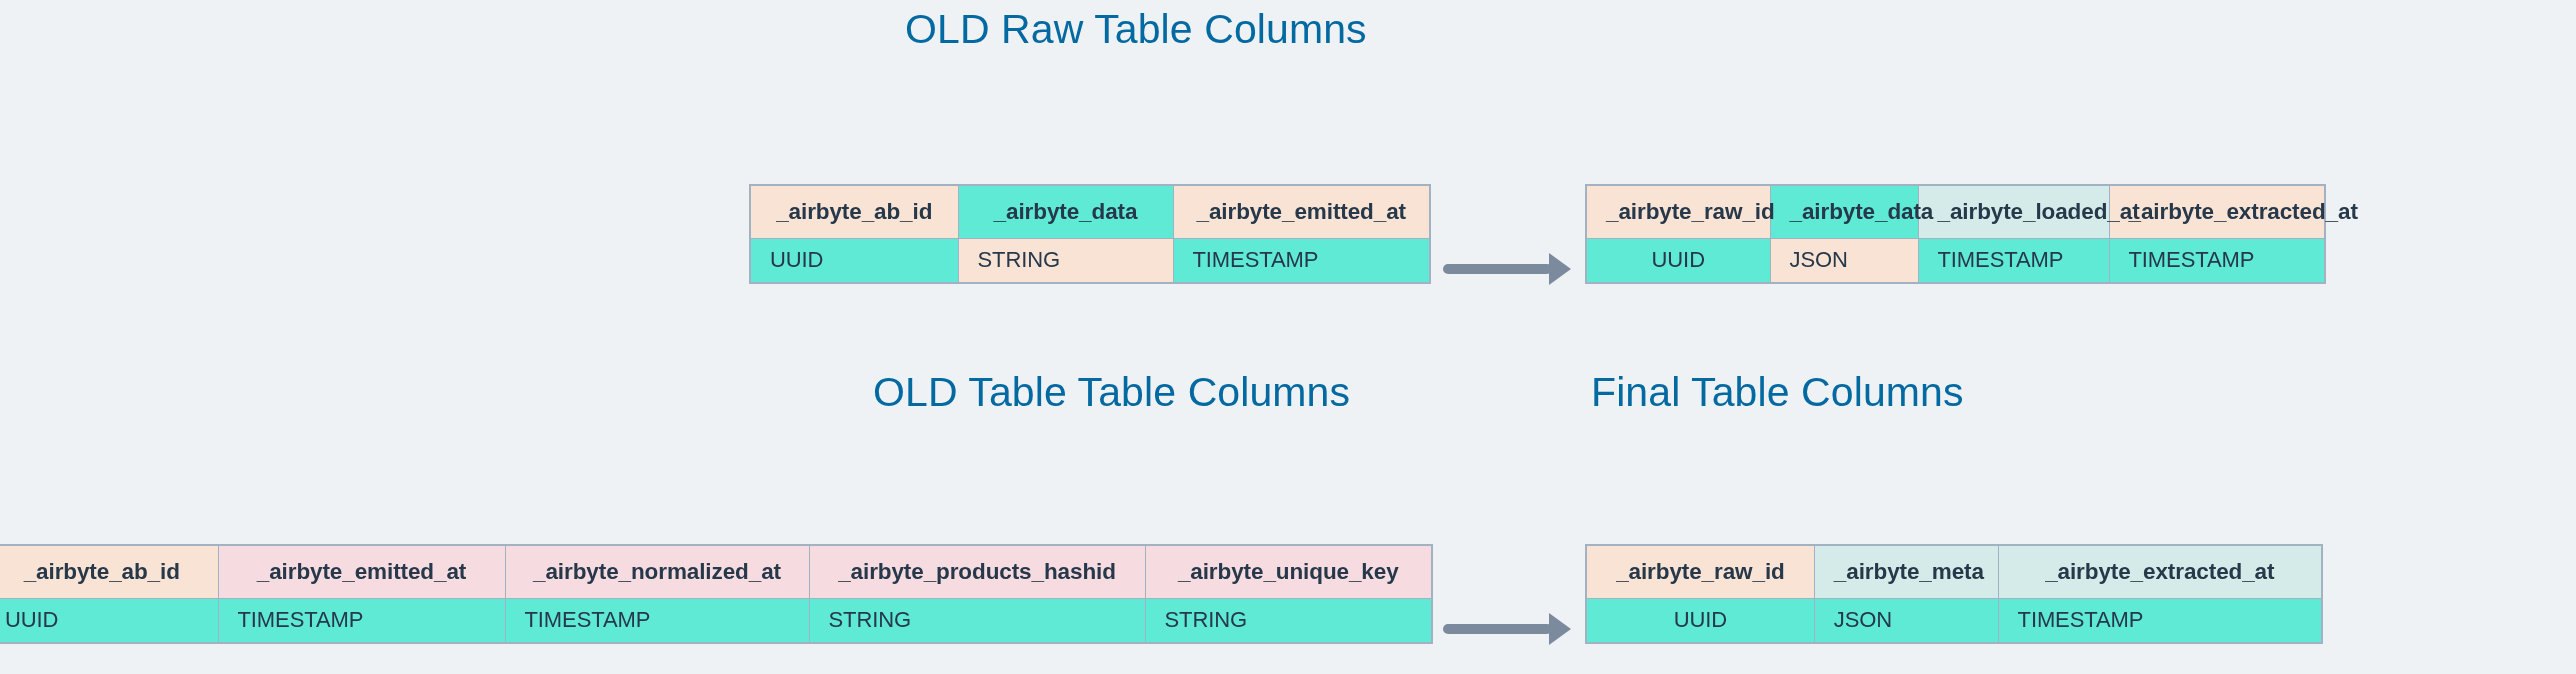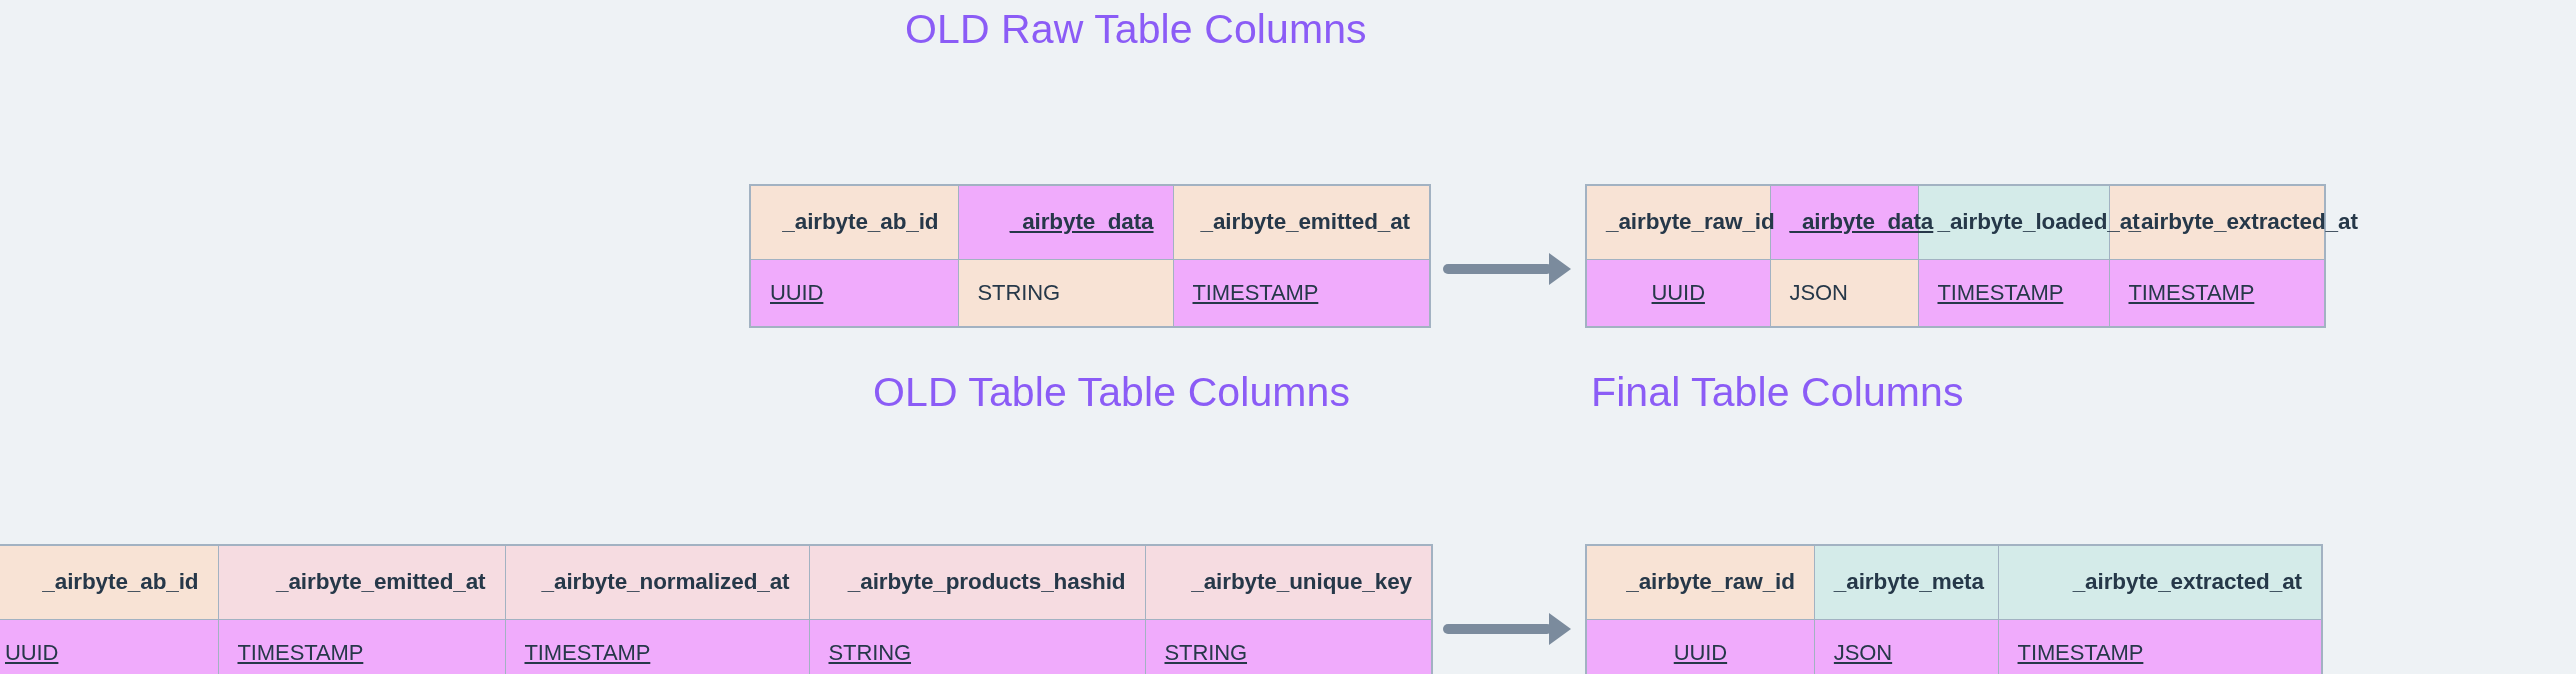--- a/index.html
+++ b/index.html
@@ -16,21 +16,21 @@
   }
   .canvas {
     position: relative;
     width: 2576px;
     height: 675px;
   }
 
   
   .section-title {
     position: absolute;
-    color: #8b5cf6;
+    color: #0369a1;
     font-size: 41px;
     font-weight: 400;
     letter-spacing: 0.1px;
     white-space: nowrap;
     font-family: "Liberation Sans", sans-serif;
   }
 
   
   .tbl {
     position: absolute;
@@ -42,39 +42,39 @@
   }
   .tbl td {
     border: 1.5px solid #a2b2c2;
     box-sizing: border-box;
     padding: 0 19px;
     white-space: nowrap;
     color: #263849;
     font-family: "Liberation Sans", sans-serif;
   }
   .tbl tr.head td {
-    height: 74px;
+    height: 53px;
     font-size: 22.5px;
     font-weight: 700;
-    text-align: right;
+    text-align: center;
     letter-spacing: -0.1px;
   }
   .tbl tr.body td {
-    height: 68px;
+    height: 45px;
     font-size: 22px;
     font-weight: 400;
     text-align: left;
     letter-spacing: -0.1px;
   }
   .tbl tr.body td.c-center {
     text-align: center;
   }
 
   
-  .fill-white { background: #f0abfc; text-decoration: underline; }
+  .fill-white { background: #5eead4; }
   .fill-peach { background: #f8e3d5; }
   .fill-mint  { background: #d4ebe9; }
   .fill-pink  { background: #f6dce1; }
 
   
   .arrow {
     position: absolute;
     height: 17.5px;
     display: flex;
     align-items: center;

